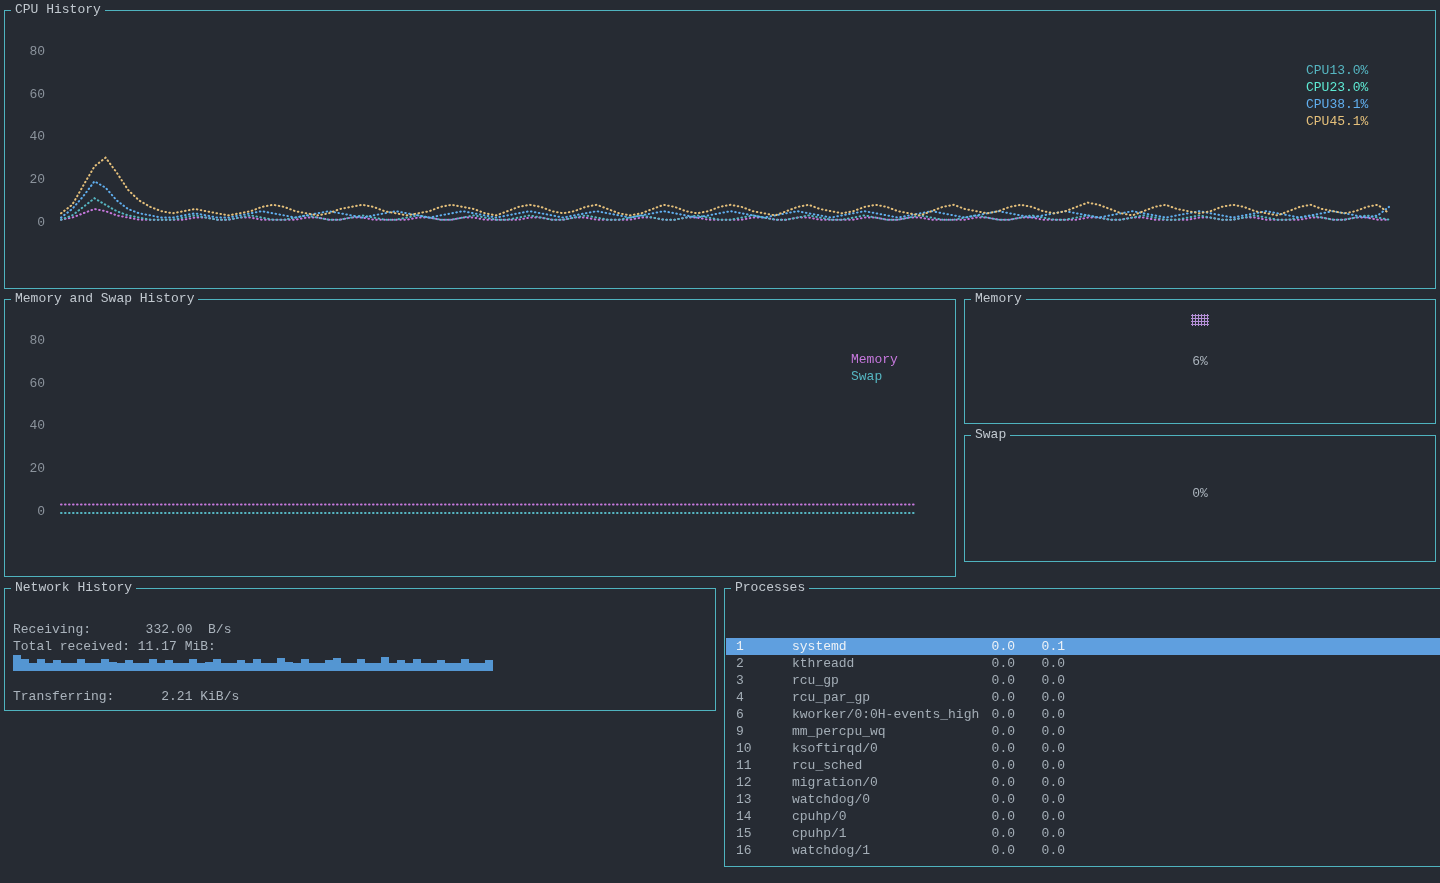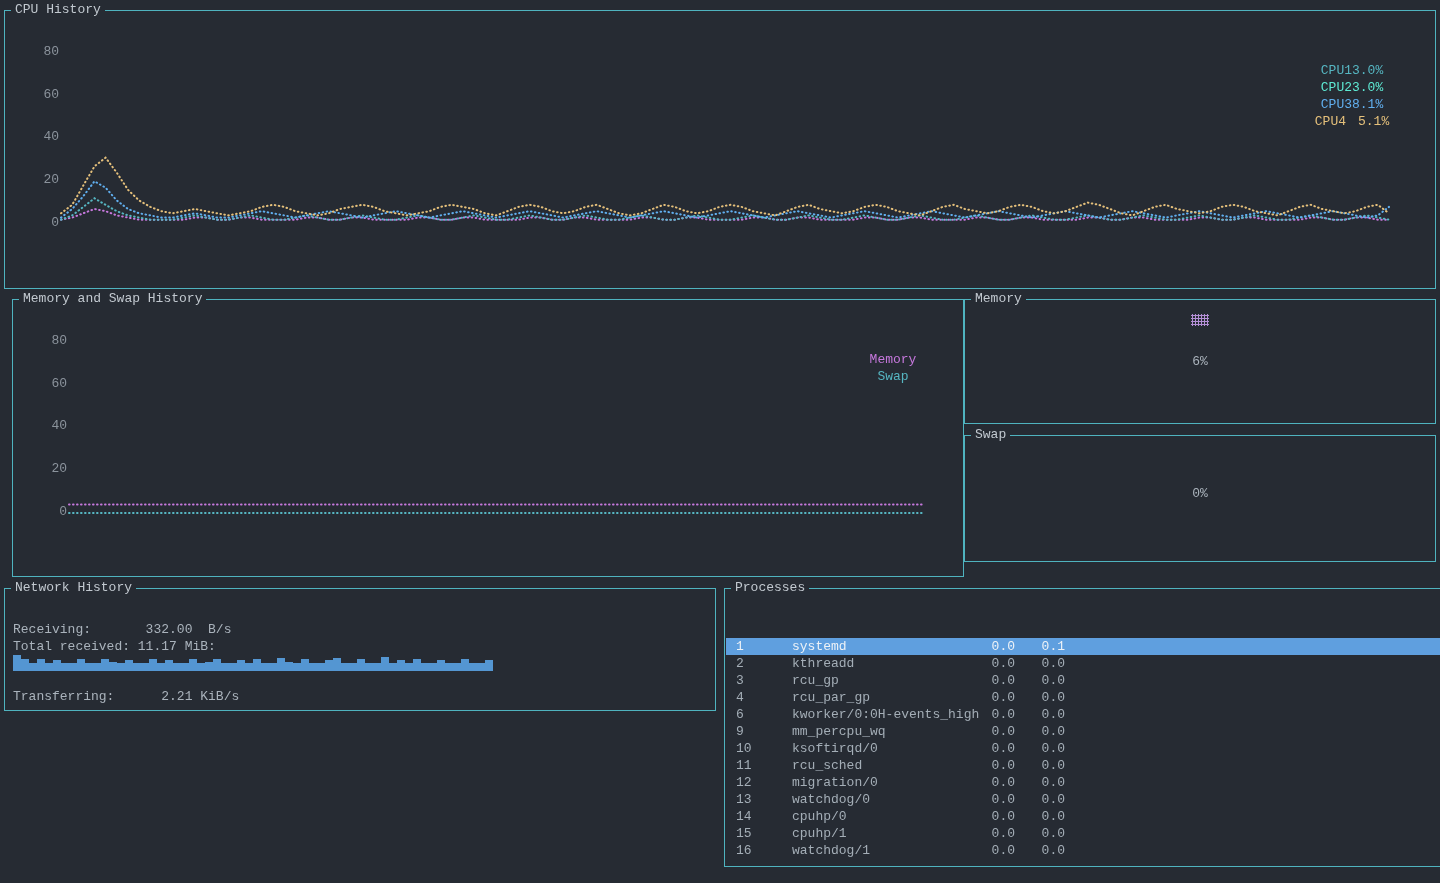--- a/index.html
+++ b/index.html
@@ -16,39 +16,39 @@
   }
   .screen{position:relative;width:1440px;height:883px;overflow:hidden;background:var(--bg);}
 
   .panel{position:absolute;border:1px solid var(--panel-border);font-family:Liberation Mono, monospace;}
   .panel-title{
     position:absolute;top:-9px;left:6px;background:var(--bg);
     padding:0 4px;color:var(--title-text);font-size:13px;line-height:16px;white-space:pre;
   }
 
   .cpu-panel{left:4px;top:10px;width:1432px;height:279px;}
-  .memswap-panel{left:4px;top:299px;width:952px;height:278px;margin-left:8px;}
+  .memswap-panel{left:4px;top:299px;width:952px;height:278px;}
   .memory-panel{left:964px;top:299px;width:472px;height:125px;}
   .swap-panel{left:964px;top:435px;width:472px;height:127px;}
   .network-panel{left:4px;top:588px;width:712px;height:123px;}
   .disk-panel{left:4px;top:724px;width:712px;height:132px;}
   .processes-panel{left:724px;top:588px;width:732px;height:279px;}
 
-  .yticks{position:absolute;left:28px;top:0;width:26px;height:100%;}
+  .yticks{position:absolute;left:14px;top:0;width:26px;height:100%;}
   .yticks span{position:absolute;right:0;height:14px;line-height:14px;color:var(--tick-text);}
   .yticks span:nth-child(1){top:34px}
   .yticks span:nth-child(2){top:77px}
   .yticks span:nth-child(3){top:119px}
   .yticks span:nth-child(4){top:162px}
   .yticks span:nth-child(5){top:205px}
 
   .chart-svg{position:absolute;left:50px;top:30px;display:block;}
 
   .cpu-legend{position:absolute;top:51px;right:37px;width:92px;}
-  .legend-row{display:flex;justify-content:center;height:17px;line-height:17px;}
+  .legend-row{display:flex;justify-content:flex-start;height:17px;line-height:17px;}
   .ms-legend{position:absolute;top:51px;right:36px;width:68px;}
   .ms-legend div{height:17px;line-height:17px;}
 
   .center-col{position:absolute;left:0;right:0;top:0;text-align:center;}
   .dots{
     display:inline-block;height:12px;
     background-image:radial-gradient(circle,var(--dot,#fff) 1px,transparent 1.35px);
     background-size:3px 3px;
   }
   .mem-dots{width:18px;margin-top:14px;}
@@ -99,21 +99,21 @@
           <span>3.0%</span>
         </div>
         <div class="legend-row" style="color: #5eead4;">
           <span>CPU2</span>
           <span>3.0%</span>
         </div>
         <div class="legend-row" style="color: rgb(97, 175, 239);">
           <span>CPU3</span>
           <span>8.1%</span>
         </div>
-        <div class="legend-row" style="color: rgb(229, 192, 123); gap: 12px;">
+        <div class="legend-row" style="color: rgb(229, 192, 123);">
           <span>CPU4</span>
           <span>5.1%</span>
         </div>
       </div>
   </section>
 
   <section class="panel memswap-panel">
     <span class="panel-title">Memory and Swap History</span>
     <div class="yticks" id="ms-ticks">
         <span>80</span>

